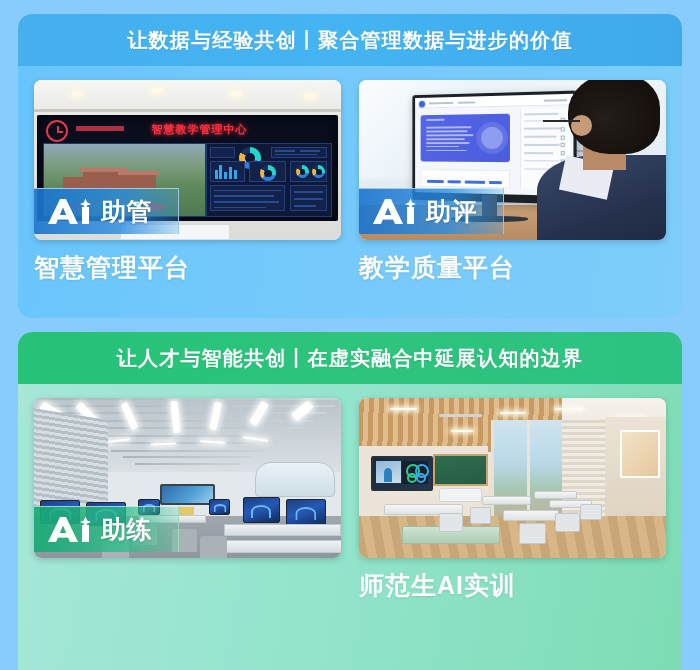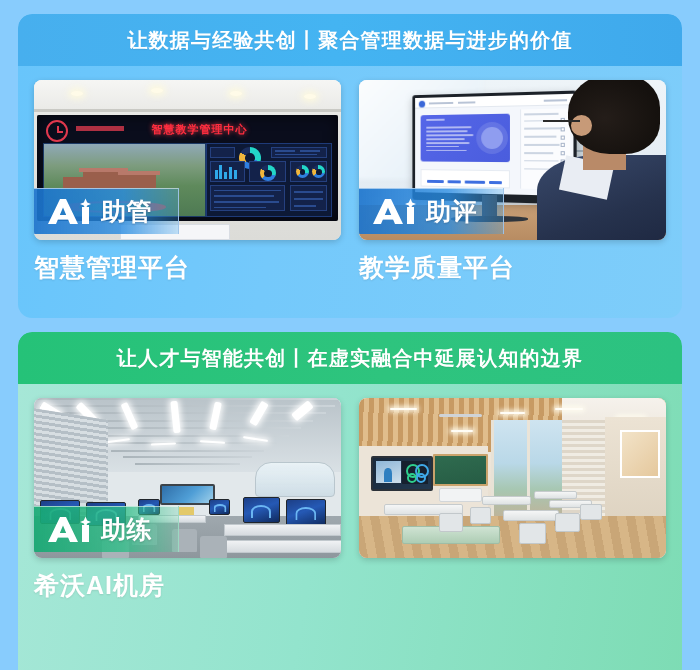--- a/index.html
+++ b/index.html
@@ -596,21 +596,20 @@
                 <path d="M2 26 L14 1 L20 1 L32 26 L24 26 L17 9.5 L10 26 Z" fill="#ffffff"></path>
                 <rect x="11.5" y="17" width="11" height="4.6" fill="#ffffff"></rect>
                 <rect x="36" y="9" width="7" height="17" fill="#ffffff"></rect>
                 <path d="M39.5 0.5 L41.2 4.4 L45 6 L41.2 7.6 L39.5 11.5 L37.8 7.6 L34 6 L37.8 4.4 Z" fill="#ffffff"></path>
               </svg>
             </span>
             <span class="badge-label">助练</span>
           </div>
         </div>
 
-        <div class="caption">希沃AI机房</div>
       </div>
 
       <div class="card">
         <div class="photo">
           <div class="photo-inner">
             <div class="ph4-bg"></div>
             <div class="ph4-ceiling"></div>
             <div class="ph4-ceilwhite"></div>
             <div class="ph4-clight" style="left:10%;top:6%;width:9%;height:2px"></div>
             <div class="ph4-clight" style="left:30%;top:20%;width:7%;height:2px"></div>
@@ -655,18 +654,19 @@
 
             <div class="ph4-chair2" style="left:26%;top:72%;width:8%;height:12%"></div>
             <div class="ph4-chair2" style="left:36%;top:68%;width:7%;height:11%"></div>
             <div class="ph4-chair2" style="left:52%;top:78%;width:9%;height:13%"></div>
             <div class="ph4-chair2" style="left:64%;top:72%;width:8%;height:12%"></div>
             <div class="ph4-chair2" style="left:72%;top:66%;width:7%;height:10%"></div>
           </div>
 
         </div>
 
+        <div class="caption">师范生AI实训</div>
       </div>
 
     </div>
   </div>
 
 </div>
 
 </body></html>

